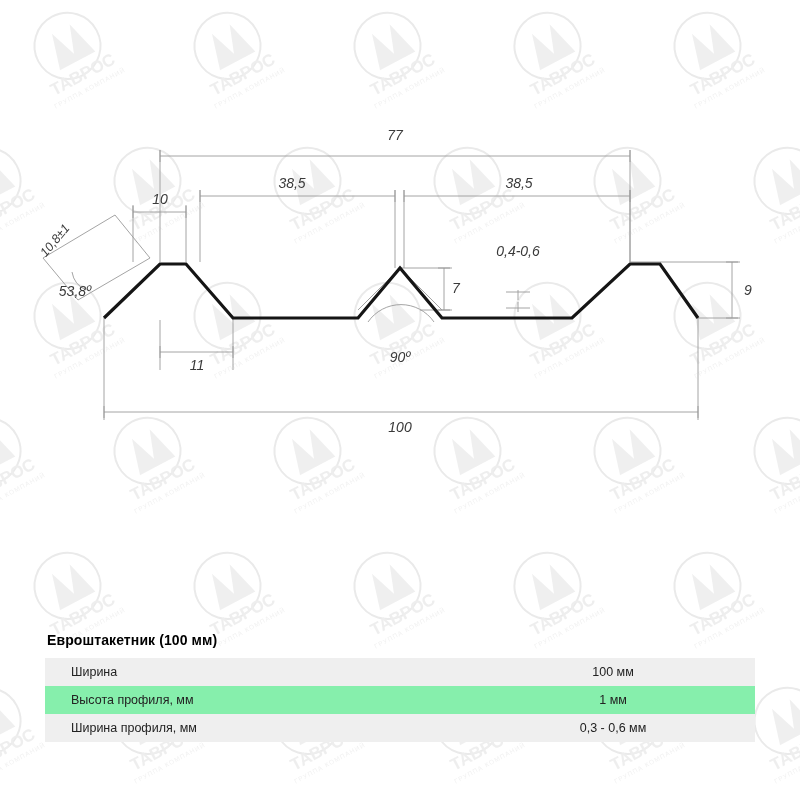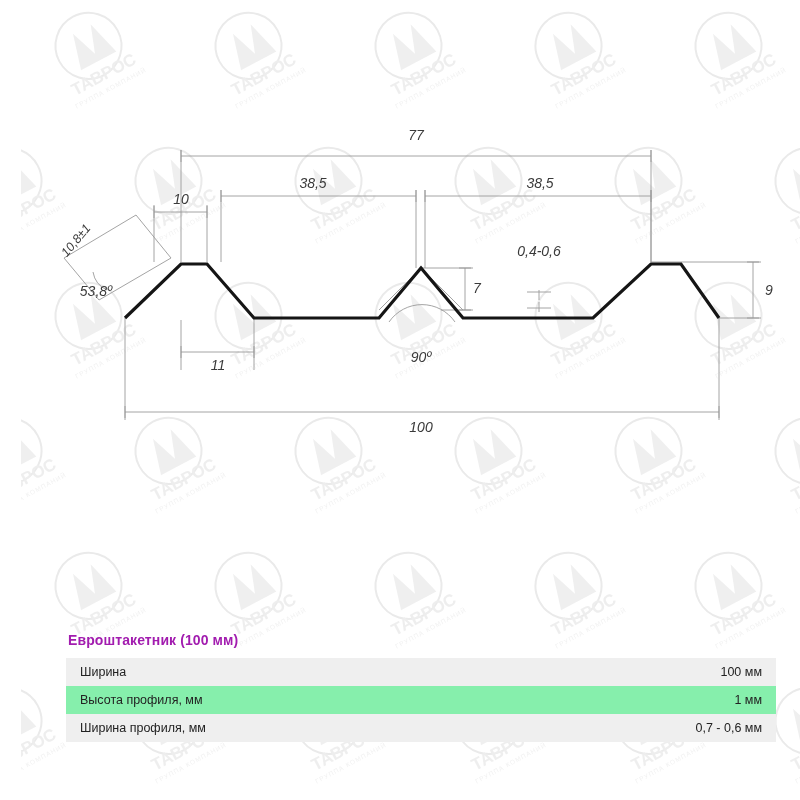--- a/index.html
+++ b/index.html
@@ -12,21 +12,20 @@
     height: 800px;
     font-family: "Liberation Sans", sans-serif;
     color: #2b2b2b;
     position: relative;
     overflow: hidden;
   }
   #stage {
     position: relative;
     width: 752px;
     height: 800px;
-    margin-left: 21px;
   }
   #watermarks {
     position: absolute;
     left: 0; top: 0;
     width: 800px; height: 800px;
     pointer-events: none;
     z-index: 1;
   }
   #drawing {
     position: absolute;
@@ -37,48 +36,48 @@
   .spec {
     position: absolute;
     left: 45px;
     top: 632px;
     width: 710px;
     z-index: 3;
   }
   .spec-title {
     font-size: 14px;
     font-weight: bold;
-    color: #a21caf;
+    color: #000000;
     margin: 0 0 10px 2px;
     letter-spacing: 0.1px;
   }
   table.spec-table {
     border-collapse: collapse;
     width: 100%;
     font-size: 12.5px;
     color: #222;
   }
   table.spec-table tr {
     height: 28px;
   }
   table.spec-table tr.odd td {
     background: #efefef;
   }
   table.spec-table tr.even td {
     background: #86efac;
   }
   table.spec-table td {
-    padding: 0 14px;
+    padding: 0 26px;
     border: none;
   }
   table.spec-table td.label {
     text-align: left;
   }
   table.spec-table td.value {
-    text-align: right;
+    text-align: center;
   }
   text {
     font-family: "Liberation Sans", sans-serif;
   }
   .dim-text {
     font-size: 14px;
     fill: #3a3a3a;
     font-style: italic;
   }
   .dim-text-sm {
@@ -234,19 +233,19 @@
         <tr class="odd">
           <td class="label">Ширина</td>
           <td class="value">100 мм</td>
         </tr>
         <tr class="even">
           <td class="label">Высота профиля, мм</td>
           <td class="value">1 мм</td>
         </tr>
         <tr class="odd">
           <td class="label">Ширина профиля, мм</td>
-          <td class="value">0,7 - 0,6 мм</td>
+          <td class="value">0,3 - 0,6 мм</td>
         </tr>
       </tbody>
     </table>
   </div>
 
 </div>
 
 </body></html>

